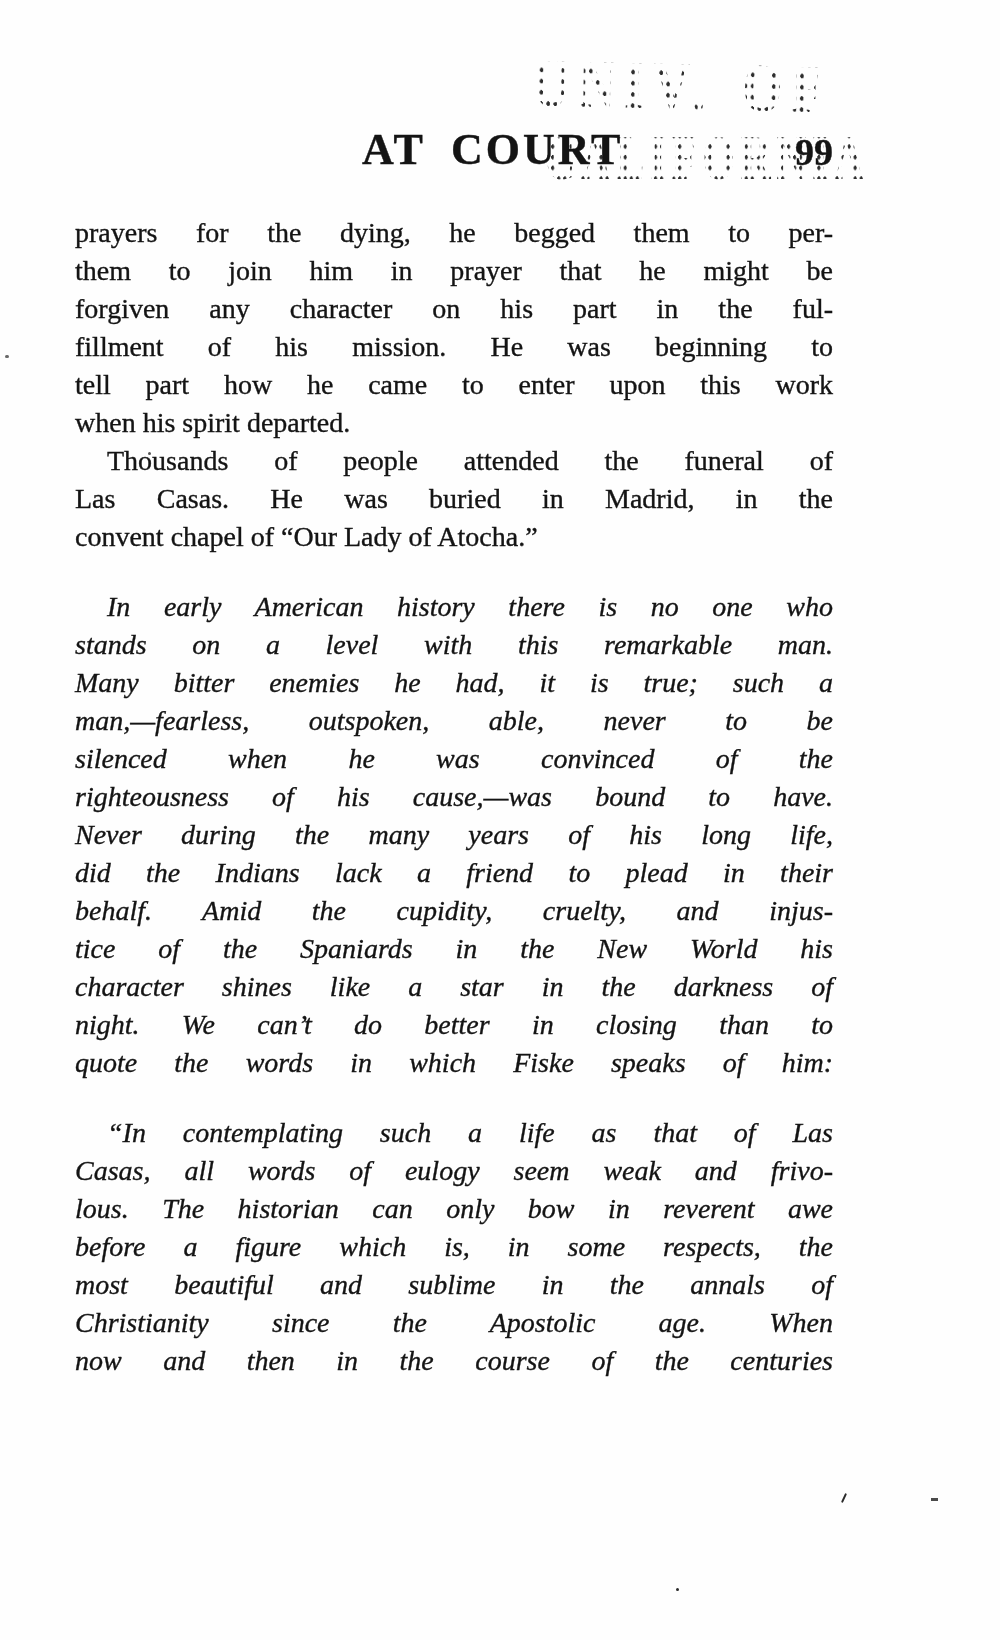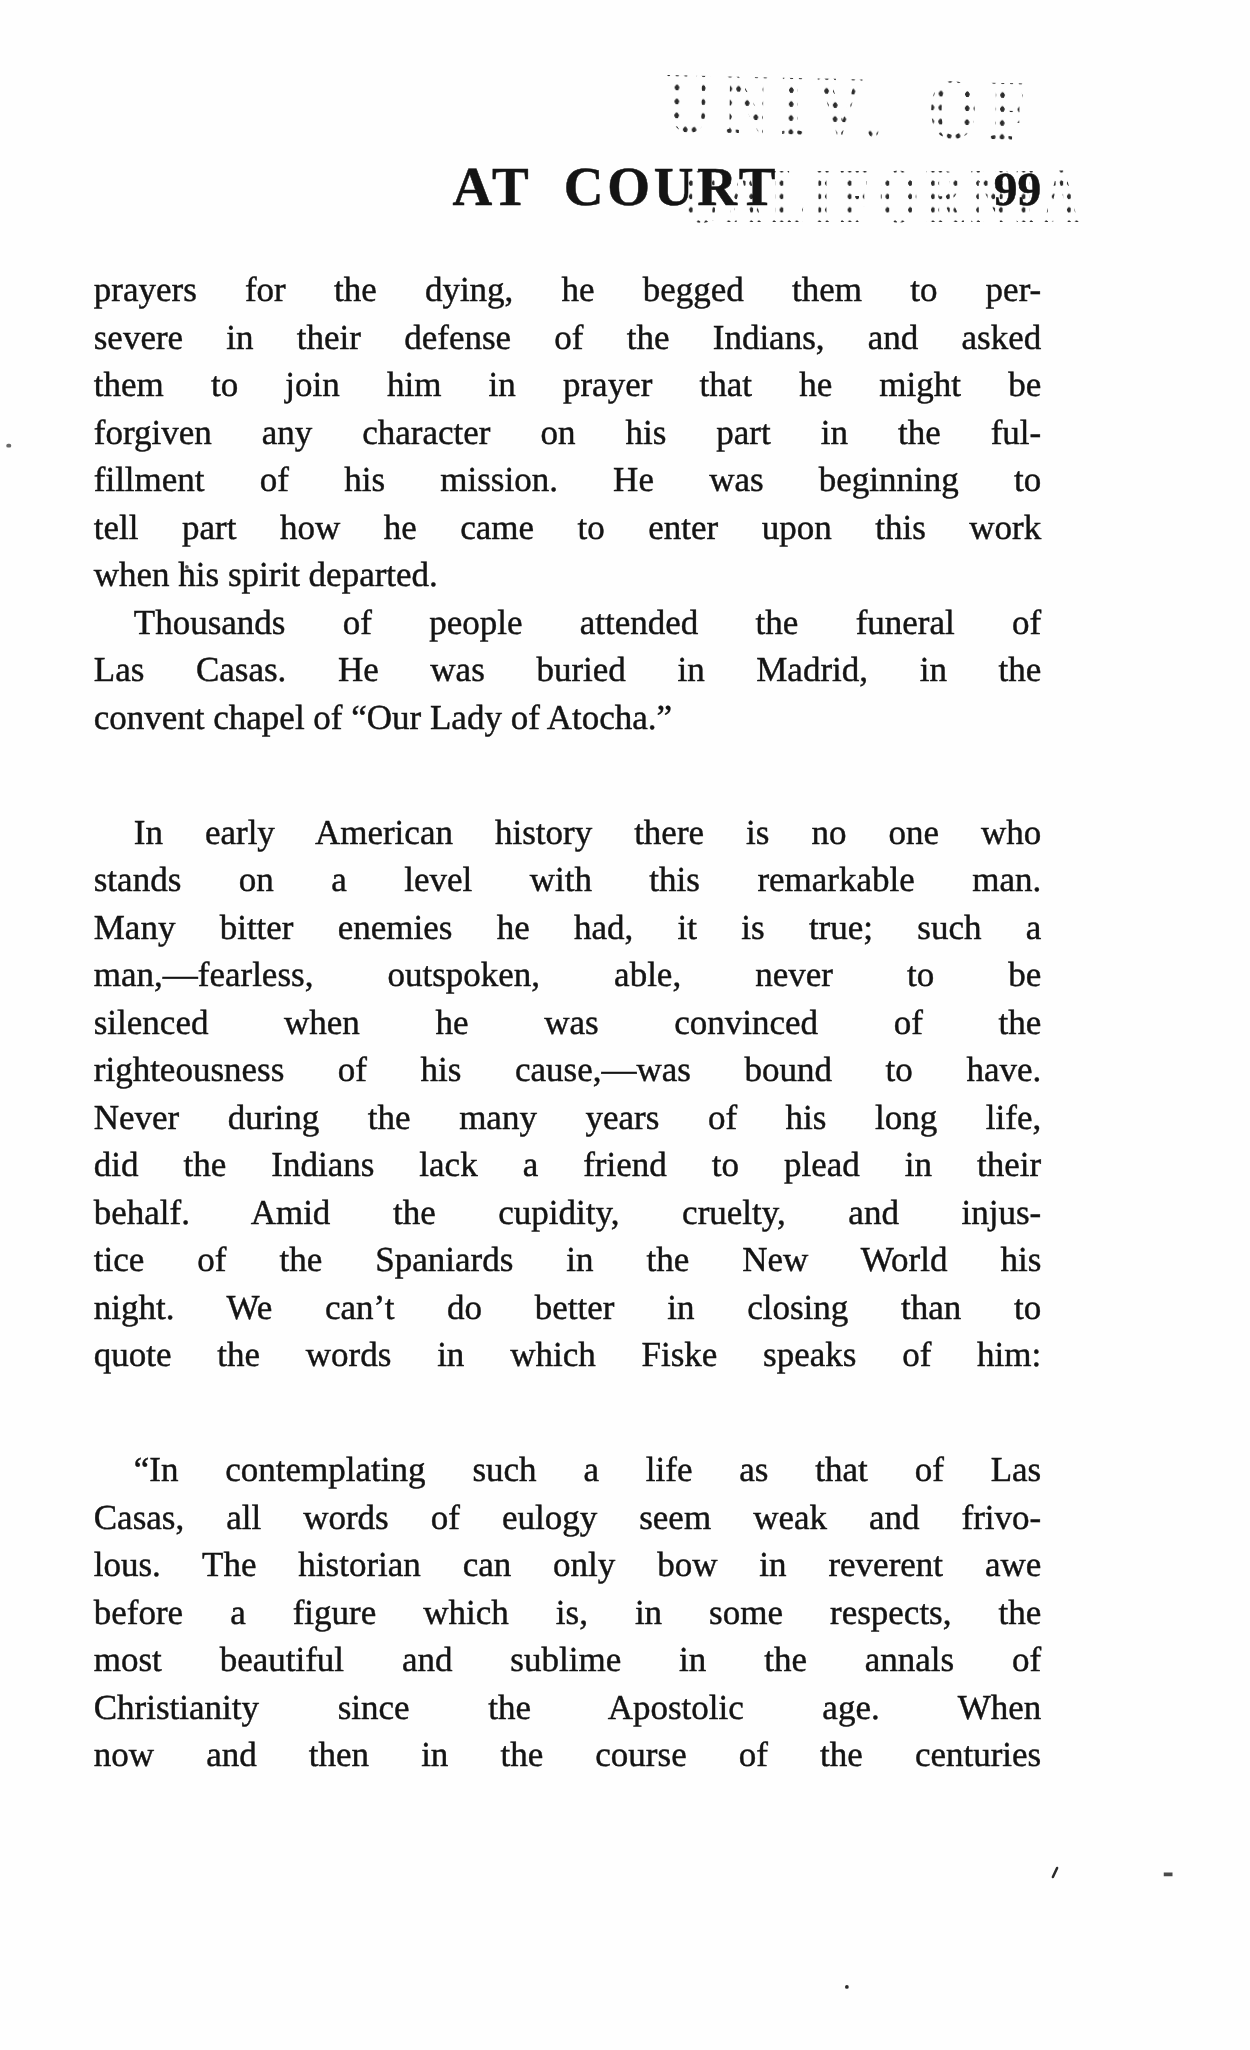--- a/index.html
+++ b/index.html
@@ -76,21 +76,21 @@
   #page-body {
     position: absolute;
     left: 75px;
     top: 214px;
     width: 758px;
     z-index: 2;
     font-size: 28px;
     -webkit-text-stroke: 0.35px #141414;
   }
   .para { margin: 0; }
-  .para.gap { margin-top: 54px; }
+  .para.gap { margin-top: 32px; font-style: italic; }
   .line {
     height: 38px;
     line-height: 38px;
     text-align: justify;
     text-align-last: justify;
   }
   .line.indent { text-indent: 32px; }
   .line.lastline { text-align-last: left; }
 
   
@@ -114,21 +114,20 @@
 
   <div id="stamp-line2" class="stamp">CALIFORNIA</div>
 
   <div id="header-title">AT COURT</div>
 
   <div id="page-number">99</div>
 
   <div id="page-body">
       <div class="para">
         <div class="line">prayers for the dying, he begged them to per-</div>
-        <div class="line">severe in their defense of the Indians, and asked</div>
         <div class="line">them to join him in prayer that he might be</div>
         <div class="line">forgiven any character on his part in the ful-</div>
         <div class="line">fillment of his mission. He was beginning to</div>
         <div class="line">tell part how he came to enter upon this work</div>
         <div class="line lastline">when his spirit departed.</div>
       </div>
       <div class="para">
         <div class="line indent">Thousands of people attended the funeral of</div>
         <div class="line">Las Casas. He was buried in Madrid, in the</div>
         <div class="line lastline">convent chapel of “Our Lady of Atocha.”</div>
@@ -137,20 +136,21 @@
         <div class="line indent">In early American history there is no one who</div>
         <div class="line">stands on a level with this remarkable man.</div>
         <div class="line">Many bitter enemies he had, it is true; such a</div>
         <div class="line">man,—fearless, outspoken, able, never to be</div>
         <div class="line">silenced when he was convinced of the</div>
         <div class="line">righteousness of his cause,—was bound to have.</div>
         <div class="line">Never during the many years of his long life,</div>
         <div class="line">did the Indians lack a friend to plead in their</div>
         <div class="line">behalf. Amid the cupidity, cruelty, and injus-</div>
         <div class="line">tice of the Spaniards in the New World his</div>
+        <div class="line">character shines like a star in the darkness of</div>
         <div class="line">night. We can’t do better in closing than to</div>
         <div class="line">quote the words in which Fiske speaks of him:</div>
       </div>
       <div class="para gap">
         <div class="line indent">“In contemplating such a life as that of Las</div>
         <div class="line">Casas, all words of eulogy seem weak and frivo-</div>
         <div class="line">lous. The historian can only bow in reverent awe</div>
         <div class="line">before a figure which is, in some respects, the</div>
         <div class="line">most beautiful and sublime in the annals of</div>
         <div class="line">Christianity since the Apostolic age. When</div>

